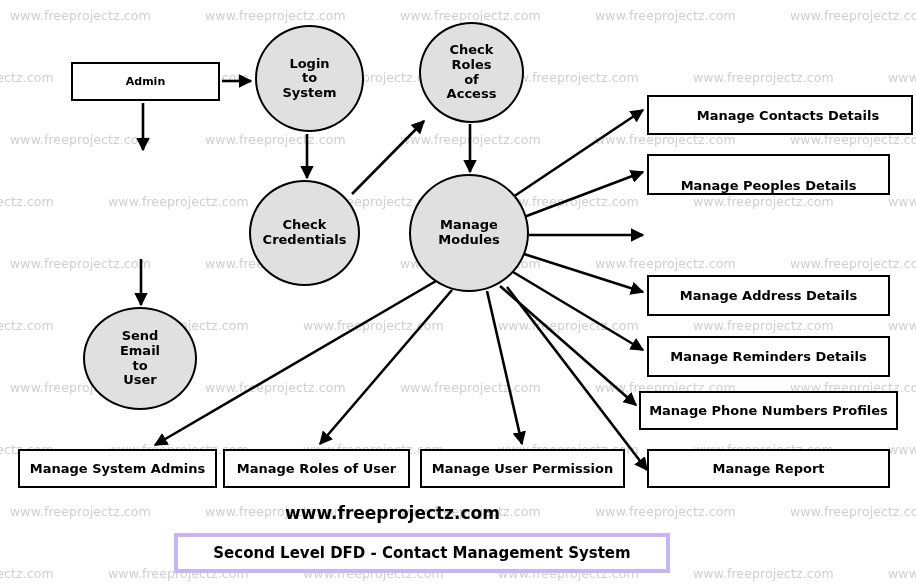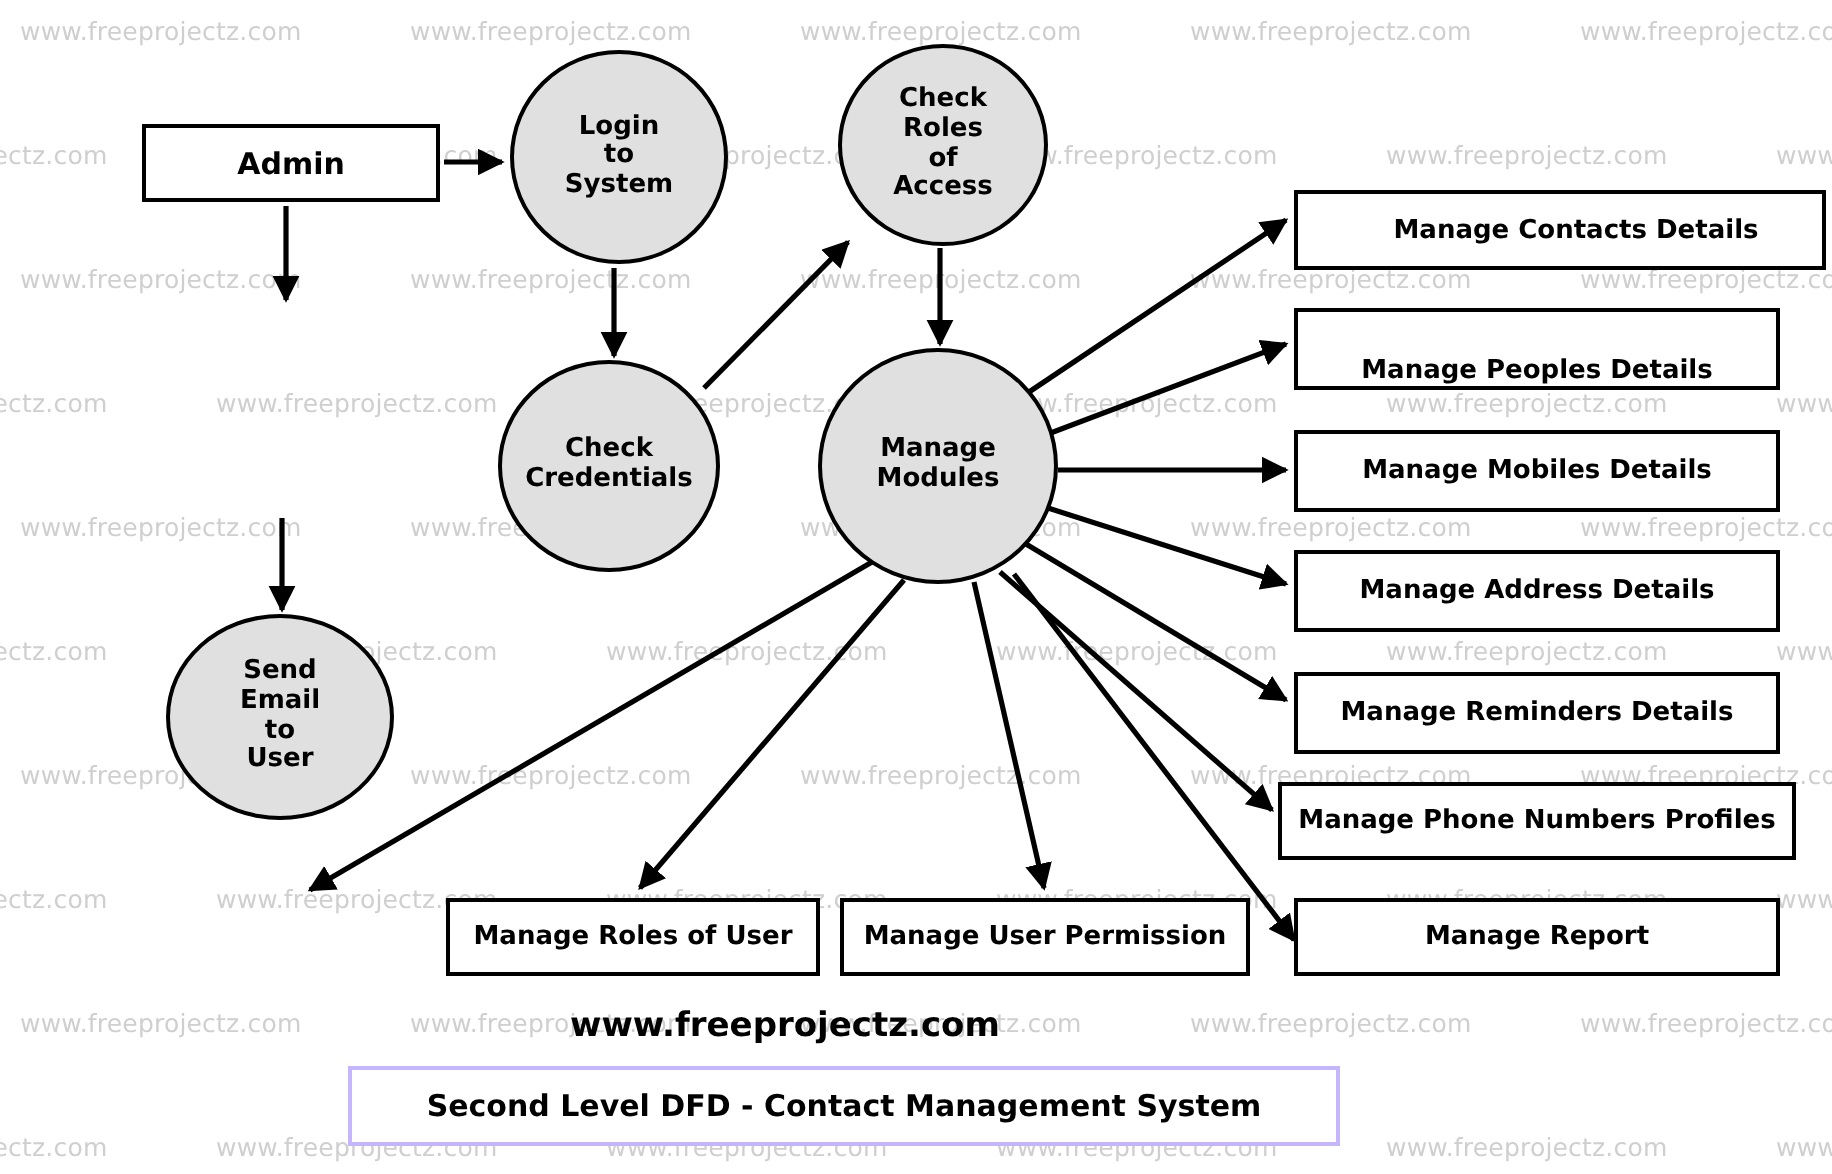--- a/index.html
+++ b/index.html
@@ -59,37 +59,37 @@
     align-items: center;
     justify-content: center;
     text-align: center;
     color: #000000;
     font-weight: bold;
     font-family: "DejaVu Sans", sans-serif;
   }
   .entity {
     background: #ffffff;
     border: 2px solid #000000;
-    font-size: 15px;
+    font-size: 11px;
   }
   .process {
     background: #e0e0e0;
     border: 2px solid #000000;
     border-radius: 50%;
     font-size: 13px;
     line-height: 1.12;
   }
   .datastore {
     background: #ffffff;
     border: 2px solid #000000;
     font-size: 13px;
   }
   .titlebox {
     background: #ffffff;
-    border: 2px solid #c4b5fd;
+    border: 4px solid #c4b5fd;
     font-size: 15px;
   }
   .brand {
     position: absolute;
     z-index: 3;
     color: #000000;
     font-weight: bold;
     font-size: 17px;
     font-family: "DejaVu Sans", sans-serif;
     white-space: nowrap;
@@ -241,36 +241,36 @@
     </div>
 
     <div class="node datastore" style="left:647px; top:95px; width:266px; height:40px;padding-left:16px;">
       <span class="nodelabel">Manage Contacts Details</span>
     </div>
 
     <div class="node datastore" style="left:647px; top:154px; width:243px; height:41px;align-items:flex-end;">
       <span class="nodelabel">Manage Peoples Details</span>
     </div>
 
-    <div class="node datastore" style="left:647px; top:215px; width:243px; height:41px;">
-      <span class="nodelabel">Manage Mobiles Details</span>
-    </div>
 
     <div class="node datastore" style="left:647px; top:275px; width:243px; height:41px;">
       <span class="nodelabel">Manage Address Details</span>
     </div>
 
     <div class="node datastore" style="left:647px; top:336px; width:243px; height:41px;">
       <span class="nodelabel">Manage Reminders Details</span>
     </div>
 
     <div class="node datastore" style="left:639px; top:391px; width:259px; height:39px;">
       <span class="nodelabel">Manage Phone Numbers Profiles</span>
     </div>
 
+    <div class="node datastore" style="left:18px; top:449px; width:199px; height:39px;">
+      <span class="nodelabel">Manage System Admins</span>
+    </div>
 
     <div class="node datastore" style="left:223px; top:449px; width:187px; height:39px;">
       <span class="nodelabel">Manage Roles of User</span>
     </div>
 
     <div class="node datastore" style="left:420px; top:449px; width:205px; height:39px;">
       <span class="nodelabel">Manage User Permission</span>
     </div>
 
     <div class="node datastore" style="left:647px; top:449px; width:243px; height:39px;">

